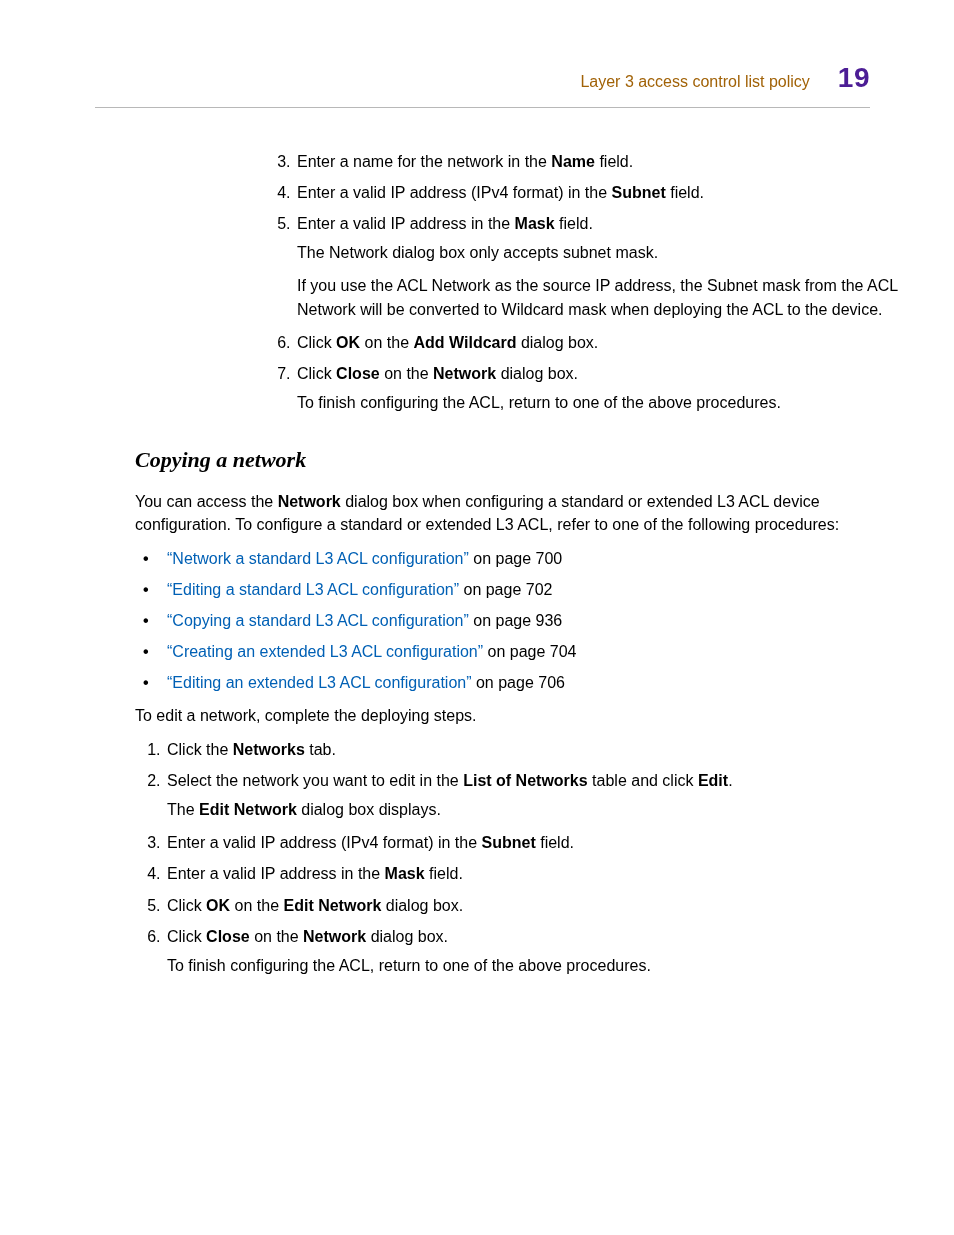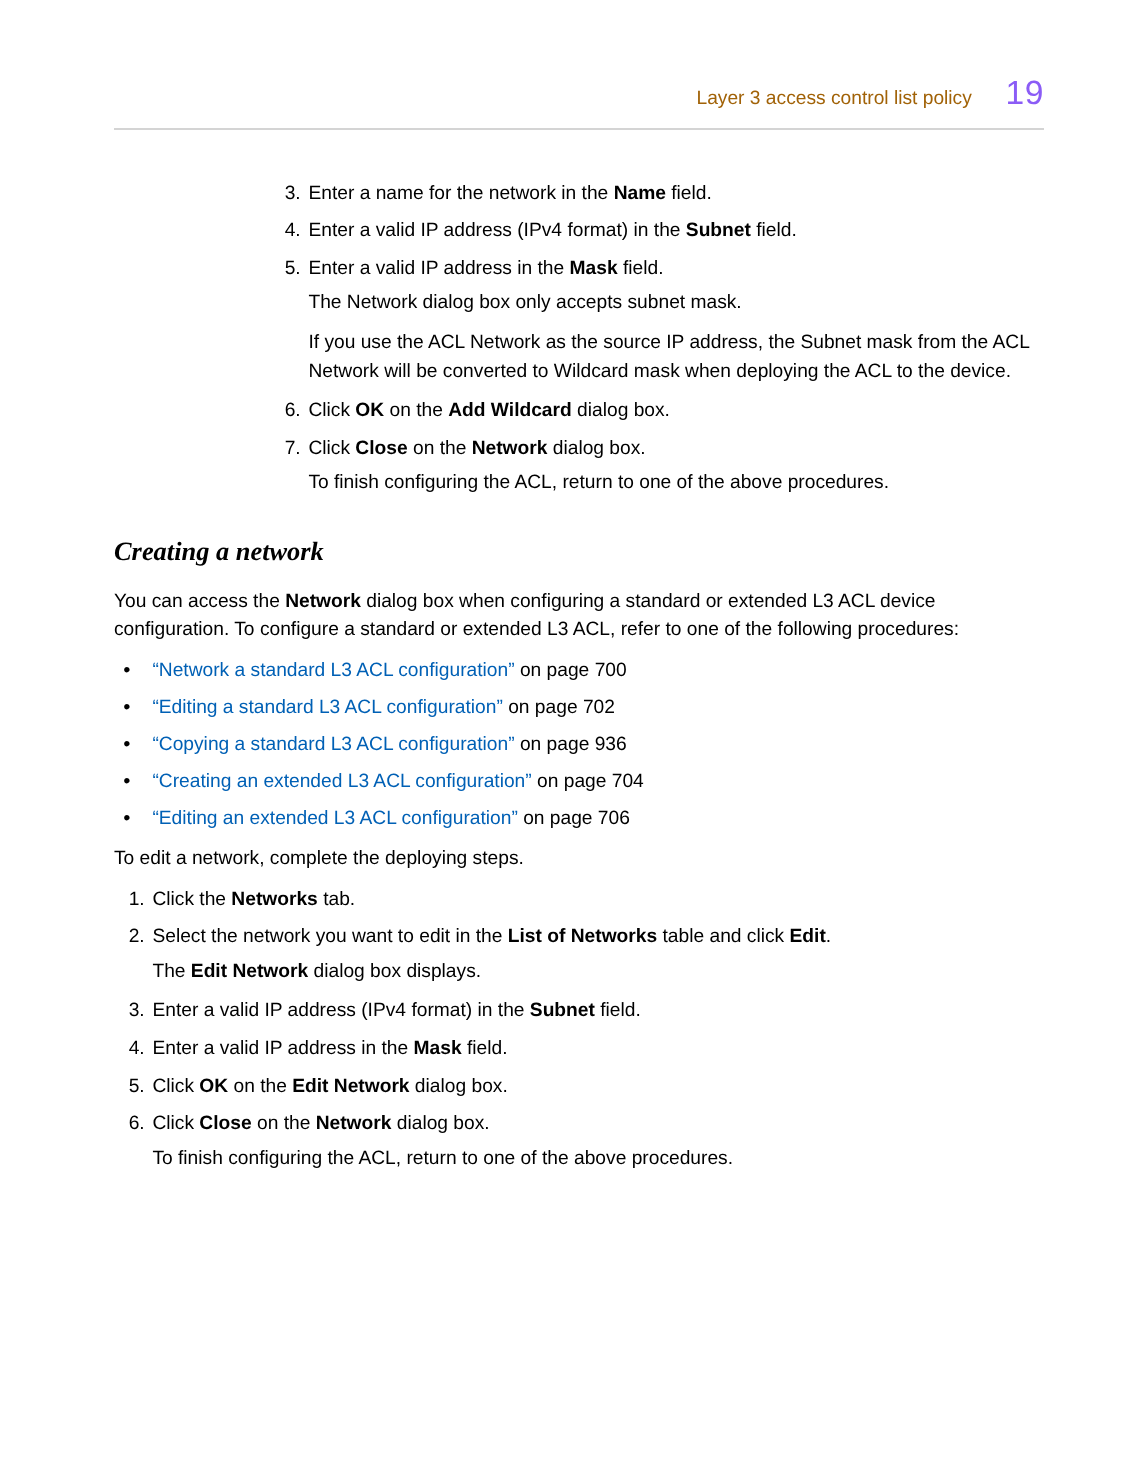--- a/index.html
+++ b/index.html
@@ -26,33 +26,34 @@
     align-items: baseline;
     gap: 28px;
     margin-bottom: 8px;
   }
   .running-title {
     font-size: 16px;
     color: #a16207;
   }
   .running-num {
     font-size: 28px;
-    font-weight: 400;
-    color: #8b5cf6;
+    font-weight: 700;
+    color: #4c1d95;
     letter-spacing: 0.5px;
     font-family: Arial, Helvetica, sans-serif;
   }
   .hr {
     height: 1px;
     background: #b8b8b8;
     margin-bottom: 42px;
   }
   .content {
     padding-left: 130px; 
     width: 640px;
+    margin-left: 40px;
   }
   ol.cont, ol.steps {
     list-style: decimal;
     margin: 0;
     padding-left: 30px;
   }
   ol.cont > li, ol.steps > li {
     padding-left: 2px;
     margin-bottom: 8px;
   }
@@ -120,21 +121,21 @@
         </li>
         <li>
           <div>Click <span class="b">OK</span> on the <span class="b">Add Wildcard</span> dialog box.</div>
         </li>
         <li>
           <div>Click <span class="b">Close</span> on the <span class="b">Network</span> dialog box.</div>
           <div class="indent-block">To finish configuring the ACL, return to one of the above procedures.</div>
         </li>
       </ol>
 
-    <h2 class="section">Creating a network</h2>
+    <h2 class="section">Copying a network</h2>
 
     <p class="body-p" id="sec2-intro" style="margin-left:-130px; width:770px;">You can access the <span class="b">Network</span> dialog box when configuring a standard or extended L3 ACL device configuration. To configure a standard or extended L3 ACL, refer to one of the following procedures:</p>
 
     <ul class="bullets" id="sec2-links" style="margin-left:-130px;">
         <li><a class="xref" href="#">“Network a standard L3 ACL configuration”</a><span> on page 700</span></li>
         <li><a class="xref" href="#">“Editing a standard L3 ACL configuration”</a><span> on page 702</span></li>
         <li><a class="xref" href="#">“Copying a standard L3 ACL configuration”</a><span> on page 936</span></li>
         <li><a class="xref" href="#">“Creating an extended L3 ACL configuration”</a><span> on page 704</span></li>
         <li><a class="xref" href="#">“Editing an extended L3 ACL configuration”</a><span> on page 706</span></li>
       </ul>

